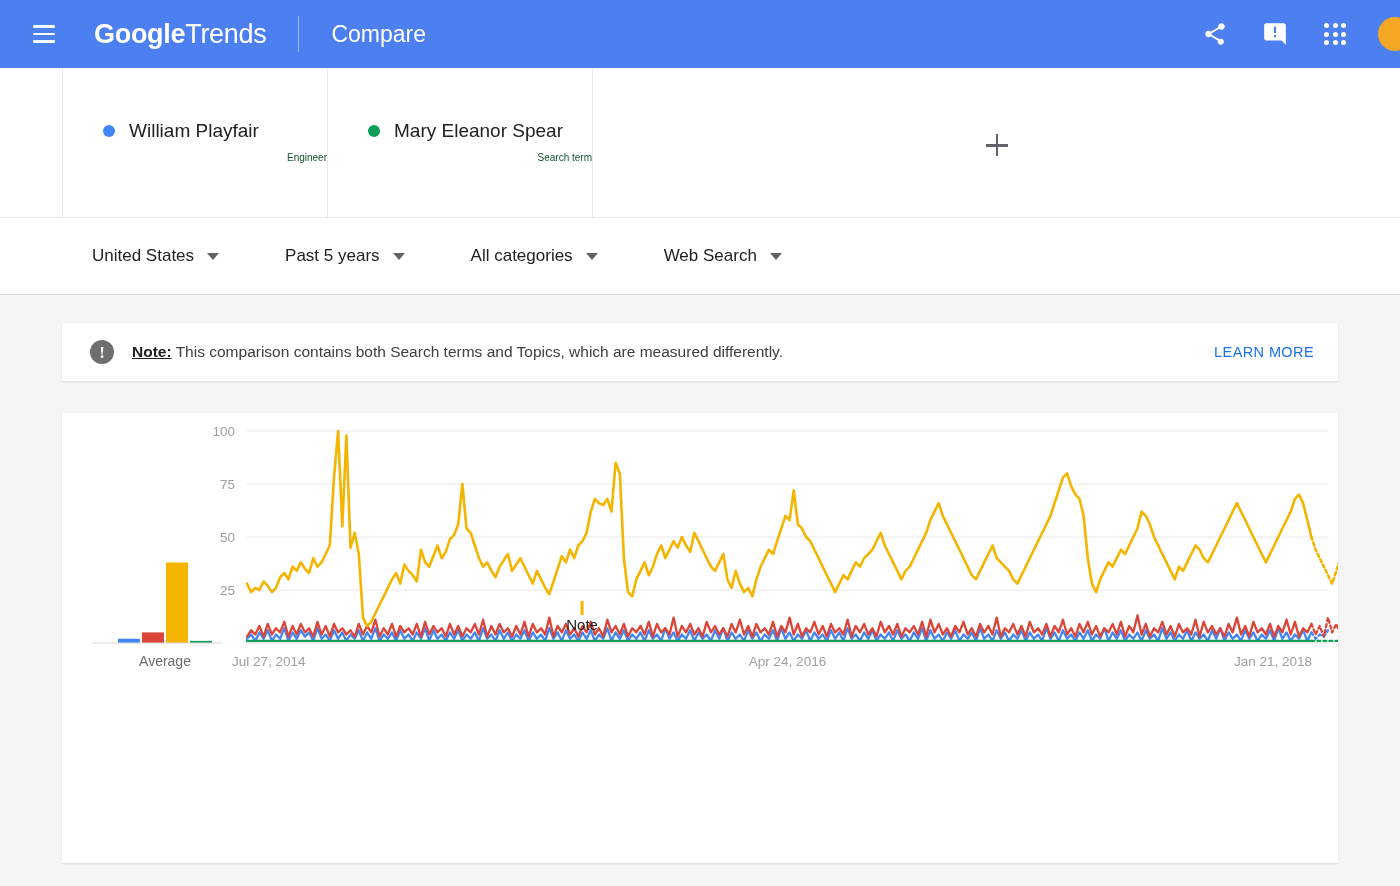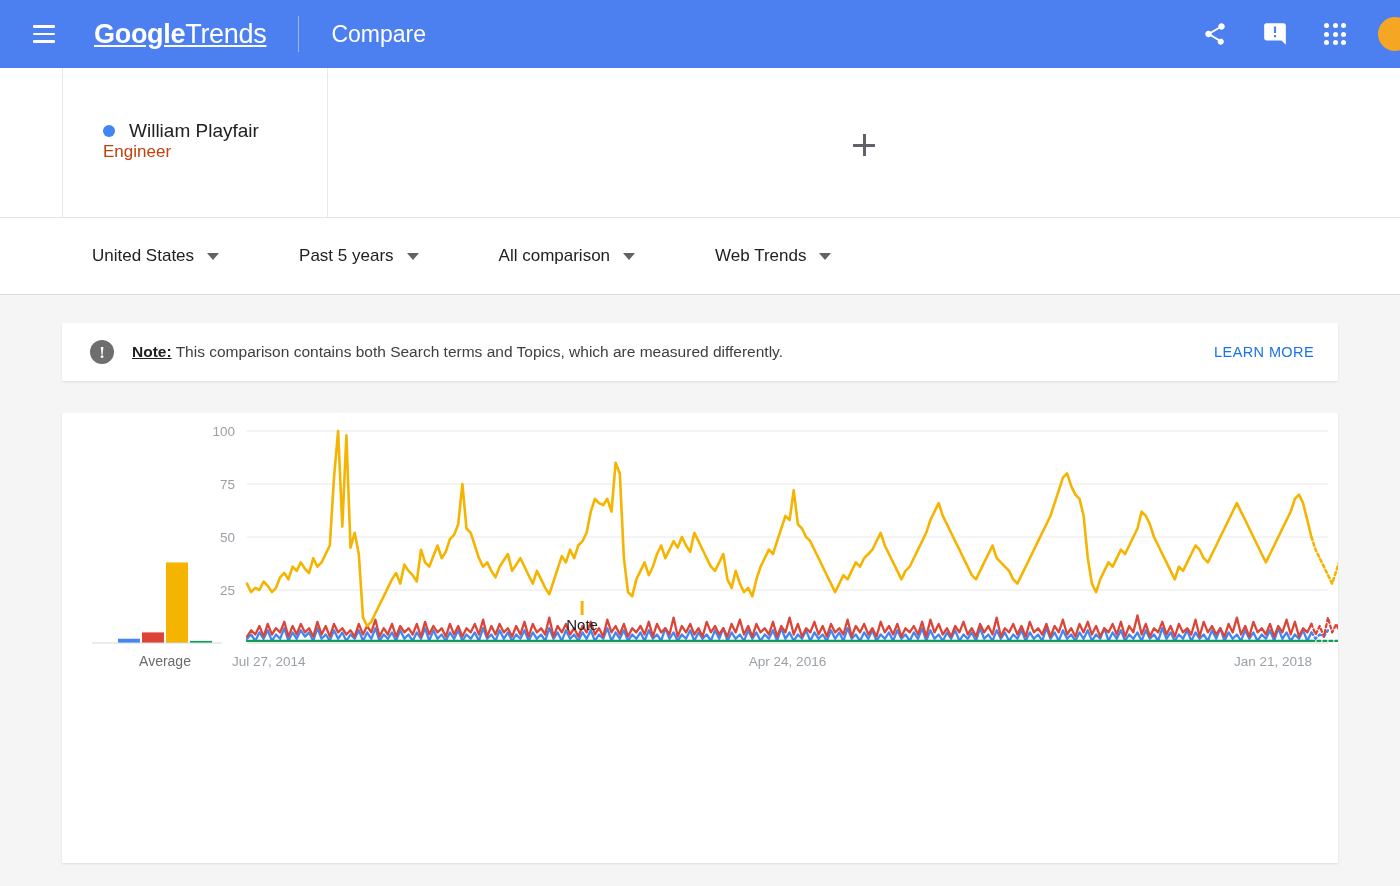--- a/index.html
+++ b/index.html
@@ -17,21 +17,21 @@
     padding: 0 16px; position: relative;
   }
   .hamburger {
     width: 44px; height: 44px; margin-left: 6px;
     display: flex; flex-direction: column; justify-content: center;
     align-items: center; gap: 5px; cursor: pointer;
   }
   .hamburger i { display:block; width: 22px; height: 2.5px; background: #fff; border-radius:1px; }
   .brand {
     margin-left: 28px; font-size: 27px; color: #fff;
-    letter-spacing: -0.3px; white-space: nowrap; text-decoration: underline;
+    letter-spacing: -0.3px; white-space: nowrap;
   }
   .brand .g { font-weight: 700; }
   .brand .t { font-weight: 400; }
   .vsep { width:1px; height:36px; background: rgba(255,255,255,.45); margin: 0 32px; }
   .compare { font-size: 23px; color: #fff; font-weight: 400; cursor:pointer;}
   .hdr-right {
     position: absolute; right: 0; top: 0; height: 68px;
     display: flex; align-items: center; gap: 26px; padding-right: 10px;
   }
   .hicon { width:34px; height:34px; display:flex; align-items:center; justify-content:center; cursor:pointer;}
@@ -39,48 +39,49 @@
     width: 34px; height: 34px; border-radius: 50%;
     background: #f5a623; margin-right: -22px;
   }
   .grid-icon { display:grid; grid-template-columns: repeat(3,5px); gap:3.5px; }
   .grid-icon span { width:5px;height:5px;border-radius:50%;background:#fff; }
 
   
   .cards {
     background:#fff; height: 150px; display:flex;
     border-bottom: 1px solid #e4e4e4;
+    text-align: right;
   }
   .card-spacer { width: 63px; border-right: 1px solid #e8e8e8; }
   .card {
     width: 265px; border-right: 1px solid #e8e8e8;
     padding: 52px 0 0 40px; position: relative;
   }
   .card-title { display:flex; align-items:center; gap:14px; }
   .dot { width:12px; height:12px; border-radius:50%; flex:none; }
   .card-name {
     font-size: 19px; color: #202124; white-space: nowrap;
     overflow: hidden; text-overflow: ellipsis; max-width: 182px;
   }
-  .card-sub { font-size: 17px; color: #c2410c; margin-left: 0; }
+  .card-sub { font-size: 10px; color: #14532d; margin-top: 10px; margin-left: 0; }
   .card-add {
     flex: 1; display:flex; align-items:flex-start; justify-content:center;
     padding-top: 66px;
   }
   .plus { position:relative; width:22px; height:22px; cursor:pointer; }
   .plus:before, .plus:after {
     content:''; position:absolute; background:#5f6368;
   }
   .plus:before { left:0; top:10px; width:22px; height:2.5px; }
   .plus:after  { top:0; left:10px; height:22px; width:2.5px; }
 
   
   .filters {
     background:#fff; height: 77px; display:flex; align-items:center;
-    padding-left: 92px; gap: 18px;
+    padding-left: 92px; gap: 4px;
     border-bottom: 1px solid #dadce0;
   }
   .filter {
     display:flex; align-items:center; gap:13px; cursor:pointer;
     font-size:17px; color:#202124; margin-right: 62px;
   }
   .caret {
     width:0;height:0;border-left:6px solid transparent;
     border-right:6px solid transparent;border-top:7px solid #5f6368;
   }
@@ -178,41 +179,48 @@
   <div class="card">
     <div class="card-title">
       <span class="dot" style="background:#4285f4"></span>
       <span class="card-name">William Playfair</span>
     </div>
     <div class="card-sub">Engineer</div>
   </div>
 
 
 
+  <div class="card">
+    <div class="card-title">
+      <span class="dot" style="background:#0f9d58"></span>
+      <span class="card-name">Mary Eleanor Spear</span>
+    </div>
+    <div class="card-sub">Search term</div>
+  </div>
 
   <div class="card-add">
     <span class="plus"></span>
   </div>
 </div>
 
 <div class="filters">
   <div class="filter">
     <span>United States</span>
     <span class="caret"></span>
   </div>
   <div class="filter">
     <span>Past 5 years</span>
     <span class="caret"></span>
   </div>
   <div class="filter">
-    <span>All comparison</span>
-    <span class="caret"></span>
-  </div>
-  <div class="filter">
-    <span>Web Trends</span>
+    <span>All categories</span>
+    <span class="caret"></span>
+  </div>
+  <div class="filter">
+    <span>Web Search</span>
     <span class="caret"></span>
   </div>
 </div>
 
 <div class="content">
 
   <div class="note-card">
     <span class="note-badge">!</span>
     <span class="note-text"><b>Note:</b><span> This comparison contains both Search terms and Topics, which are measured differently.</span></span>
     <span class="learn-more">LEARN MORE</span>

